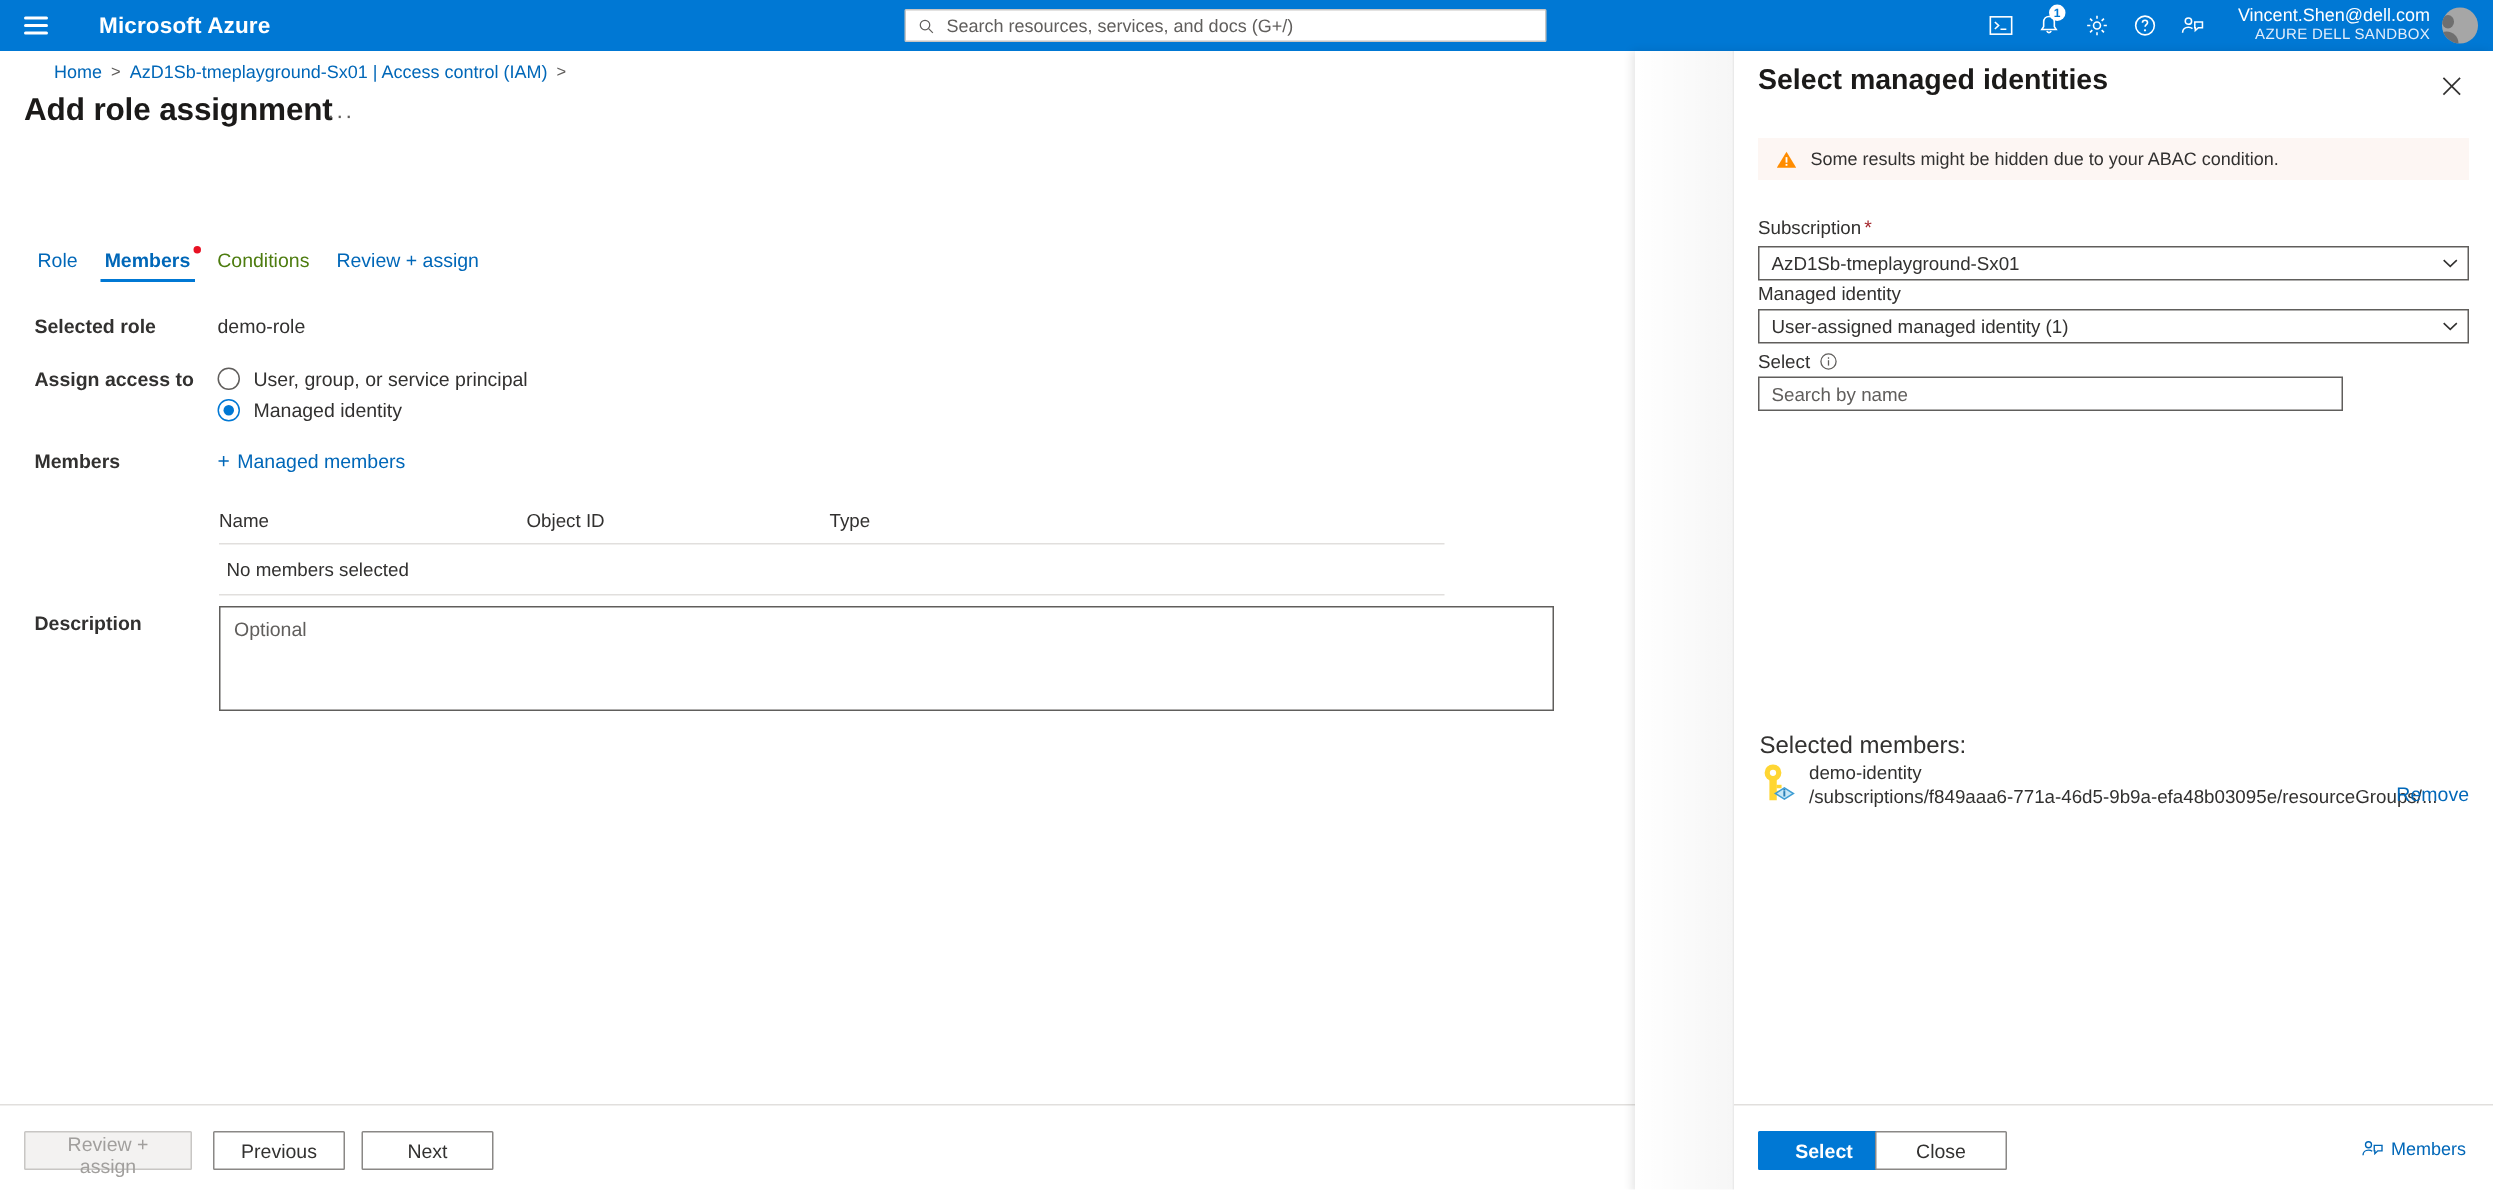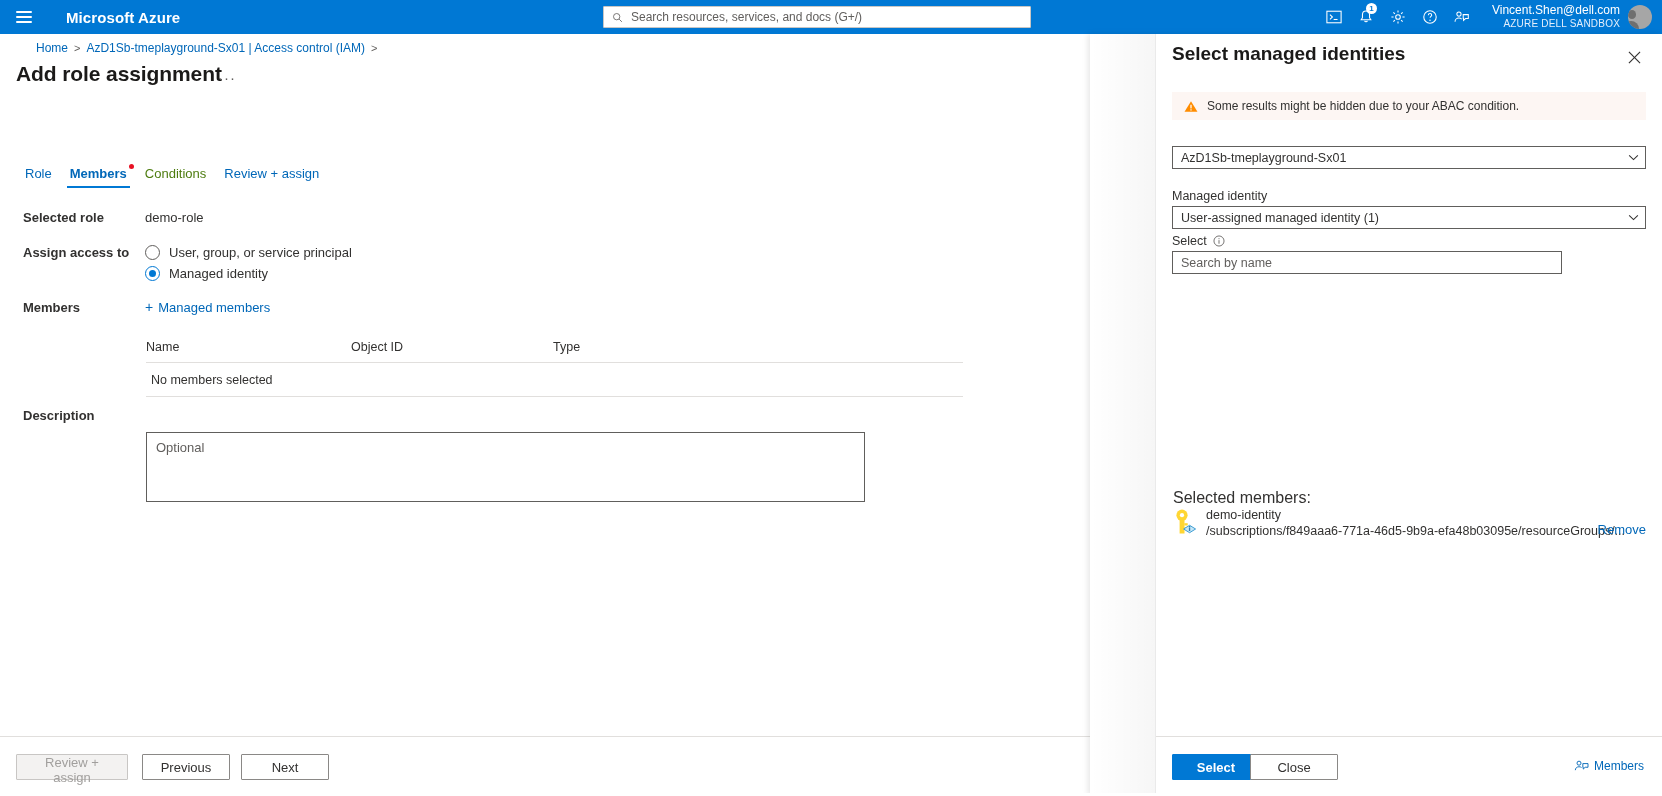--- a/index.html
+++ b/index.html
@@ -121,24 +121,24 @@
   .mtable .thead { display:flex; font-size: 12.5px; color:#323130; padding-bottom: 8px; }
   .mtable .thead div { font-weight: 400; }
   .col-name { width: 205px; }
   .col-oid  { width: 202px; }
   .col-type { width: 200px; }
   .mtable .divider { height:1px; background:#e1dfdd; }
   .mtable .trow { padding: 10px 0 9px 5px; font-size: 12.5px; color:#323130; }
   .mtable .divider2 { height:1px; background:#e1dfdd; }
 
   .desc-box {
-    position:absolute; top: 370px; left: 146px; width: 719px; height: 70px;
+    position:absolute; top: 370px; left: 146px; width: 890px; height: 70px;
     border: 1px solid #605e5c; background:#fff; padding: 7px 9px;
     font-family: "Liberation Sans", sans-serif; font-size: 13px; color:#323130;
-    resize:none; outline:none;margin-top:28px;
+    resize:none; outline:none;
   }
   .desc-box::placeholder { color:#605e5c; }
 
   .blade-footer {
     position:absolute; bottom: 0; left: 0; width: 1090px; height: 60px;
     background:#fff; border-top: 1px solid #e1dfdd;
   }
   .btn {
     font-family:"Liberation Sans", sans-serif; font-size: 13px;
     height: 26px; min-width: 88px; padding: 0 14px;
@@ -188,21 +188,21 @@
   .pl-mi  { top: 155px; }
   .pl-sel { top: 200px; display:flex; align-items:center; }
   .info-icon { margin-left: 6px; display:inline-flex; align-items:center; cursor:pointer; }
 
   .pselect {
     position:absolute; left: 16px; width: 474px; height: 23px;
     border: 1px solid #605e5c; background:#fff; display:flex; align-items:center;
     padding: 0 6px 0 8px; font-size: 12.5px; color:#323130; cursor:pointer;
   }
   .pselect .chev { margin-left:auto; color:#323130; display:flex; }
-  .ps-sub { top: 112px; }
+  .ps-sub { top: 130px; }
   .ps-mi  { top: 172px; }
 
   .psearch {
     position:absolute; left: 16px; top: 217px; width: 390px; height: 23px;
     border: 1px solid #605e5c; background:#fff; padding: 0 8px;
     font-family:"Liberation Sans", sans-serif; font-size: 12.5px; color:#323130; outline:none;
   }
   .psearch::placeholder { color: #605e5c; }
 
   .sel-members-title { position:absolute; left: 17px; top: 455px; font-size: 16px; color:#323130; }

